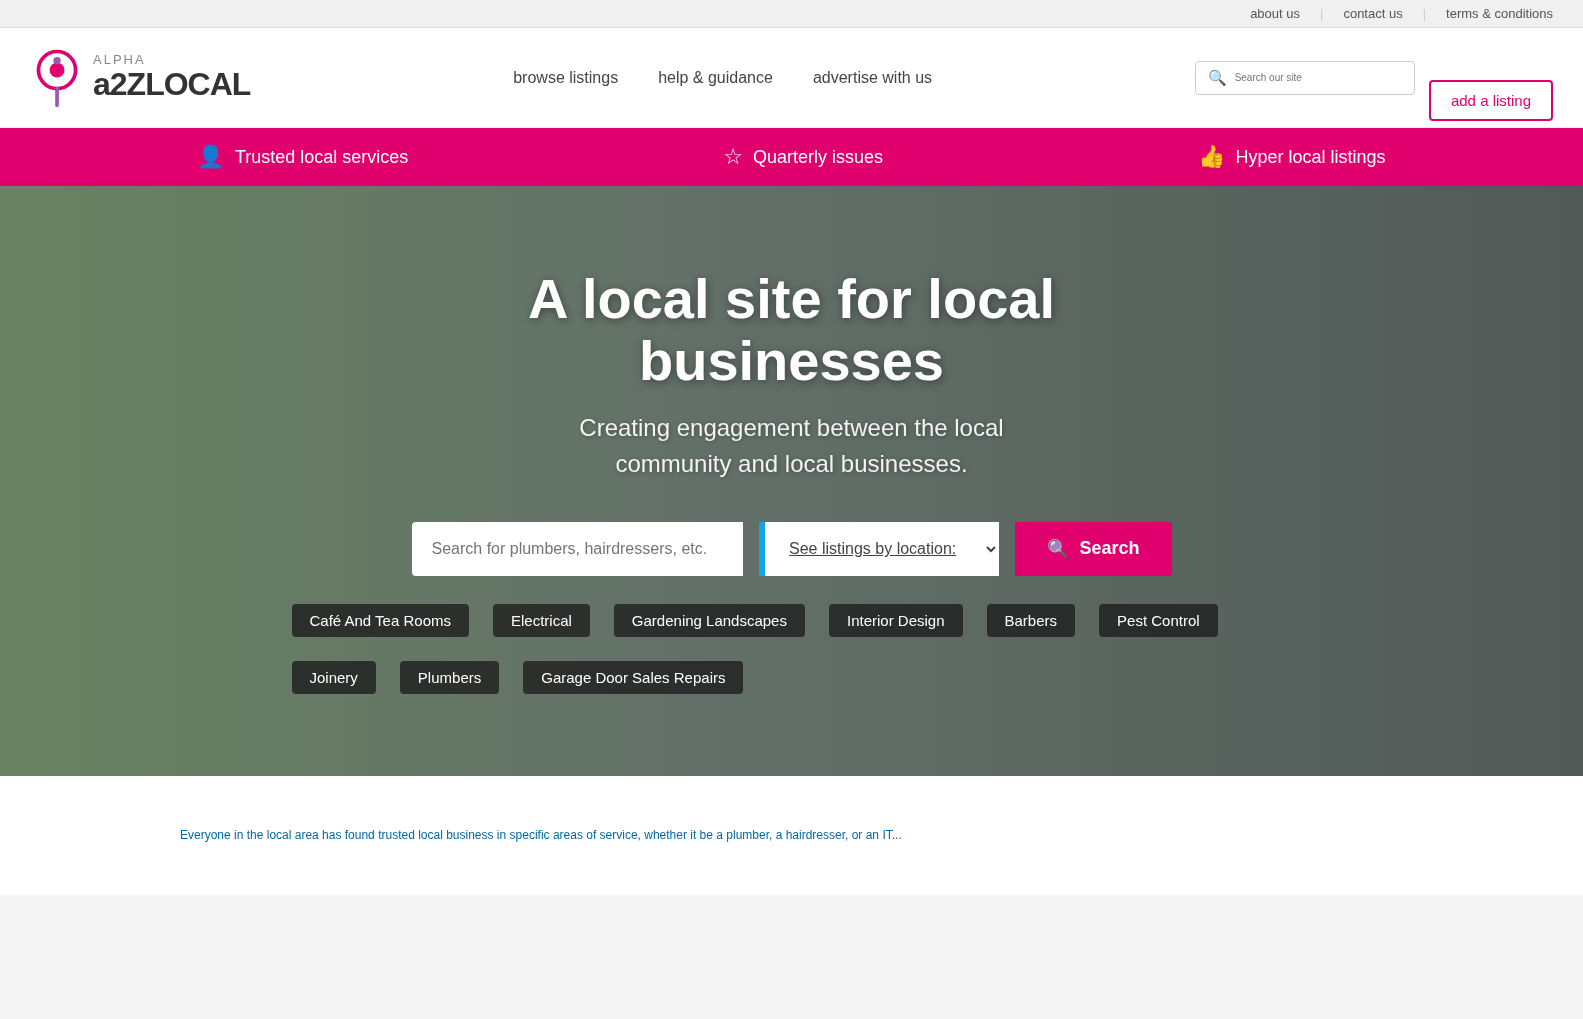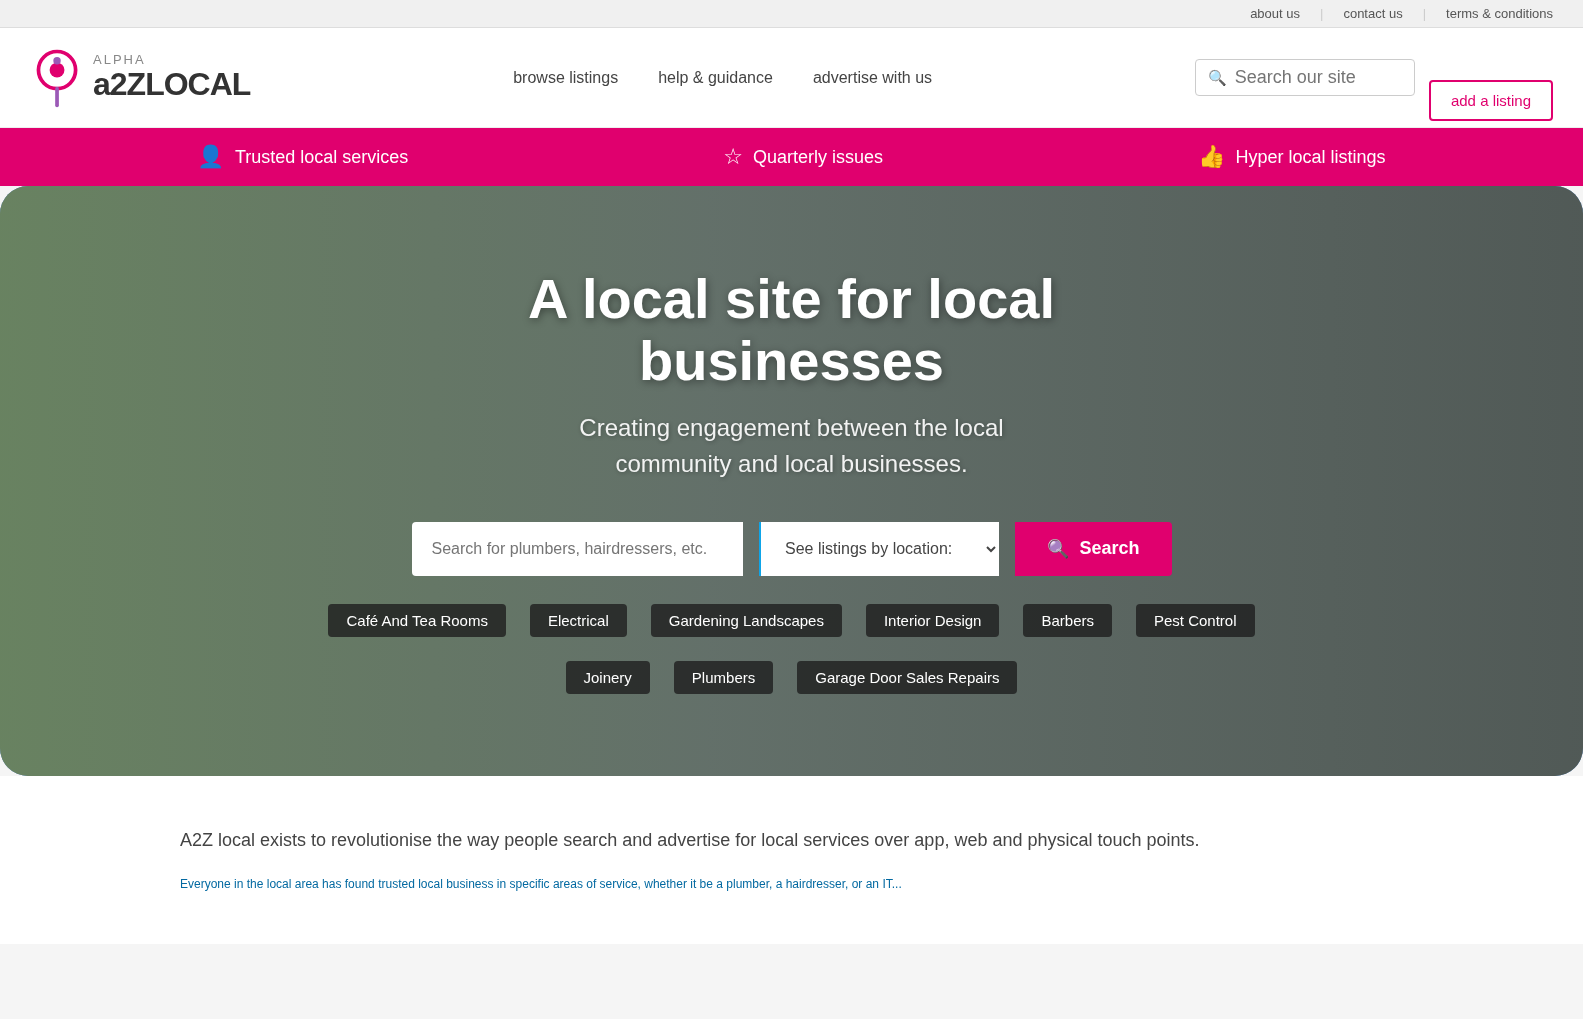--- a/index.html
+++ b/index.html
@@ -87,21 +87,21 @@
       border: 1.5px solid #ccc;
       border-radius: 4px;
       padding: 7px 12px;
       gap: 8px;
       background: #fff;
       width: 220px;
     }
     .search-box input {
       border: none;
       outline: none;
-      font-size: 18px;
+      font-size: 10px;
       color: #888;
       width: 100%;
       background: transparent;
     }
     .search-icon-small {
       color: #888;
       font-size: 15px;
     }
     .add-listing-btn {
       border: 2px solid #e0006e;
@@ -135,21 +135,20 @@
     .banner-icon {
       font-size: 22px;
     }
 
     
     .hero {
       position: relative;
       height: 590px;
       overflow: hidden;
       background: #3b82f6;
-      border-radius: 28px;
     }
     
     .hero-photo {
       position: absolute;
       top: 0; left: 0; right: 0; bottom: 0;
       background:
         linear-gradient(to right, rgba(90,120,80,0.7) 0%, rgba(60,70,75,0.5) 45%, rgba(50,55,60,0.65) 100%);
       background-color: #8a9a88;
     }
 
@@ -192,50 +191,51 @@
       flex: 1;
       border: none;
       border-radius: 4px 0 0 4px;
       padding: 16px 20px;
       font-size: 16px;
       color: #666;
       outline: none;
     }
     .hero-location-select {
       border: none;
-      border-left: 2px solid #0ea5e9;
+      border-left: 6px solid #0ea5e9;
       background: #fff;
       padding: 16px 20px;
       font-size: 16px;
       color: #444;
       outline: none;
       cursor: pointer;
       min-width: 240px;
       appearance: auto;
+      text-decoration: underline;
     }
     .hero-search-btn {
       background: #e0006e;
       color: #fff;
       border: none;
       padding: 16px 32px;
       font-size: 18px;
       font-weight: 600;
       border-radius: 0 4px 4px 0;
       cursor: pointer;
       display: flex;
       align-items: center;
       gap: 10px;
       white-space: nowrap;
     }
 
     .category-tags {
       display: flex;
       flex-wrap: wrap;
       gap: 24px;
-      justify-content: center;
+      justify-content: flex-start;
       max-width: 1000px;
     }
     .category-tag {
       background: rgba(30,30,30,0.8);
       color: #fff;
       padding: 8px 18px;
       border-radius: 4px;
       font-size: 15px;
       cursor: pointer;
       border: none;
@@ -348,15 +348,14 @@
         <button class="category-tag">Barbers</button>
         <button class="category-tag">Pest Control</button>
         <button class="category-tag">Joinery</button>
         <button class="category-tag">Plumbers</button>
         <button class="category-tag">Garage Door Sales Repairs</button>
       </div>
   </div>
 </section>
 
 <section class="about-section">
-  <p class="about-text-main">A2Z local exists to revolutionise the way people search and advertise for local services over app, web and physical touch points.</p>
   <p class="about-text-sub">Everyone in the local area has found trusted local business in specific areas of service, whether it be a plumber, a hairdresser, or an IT...</p>
 </section>
 
 </body></html>

